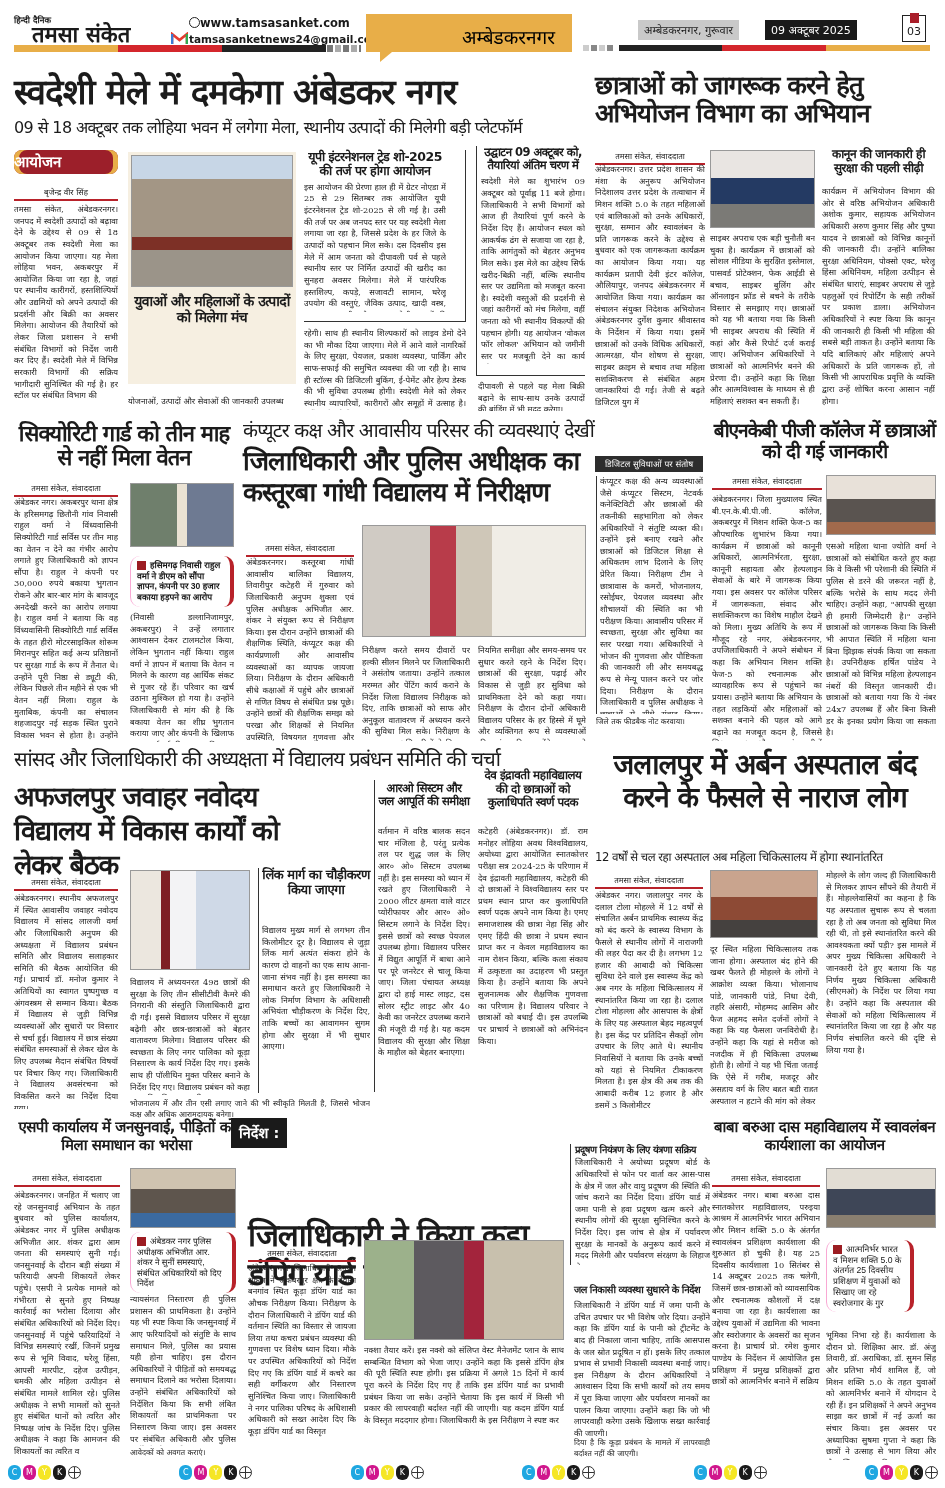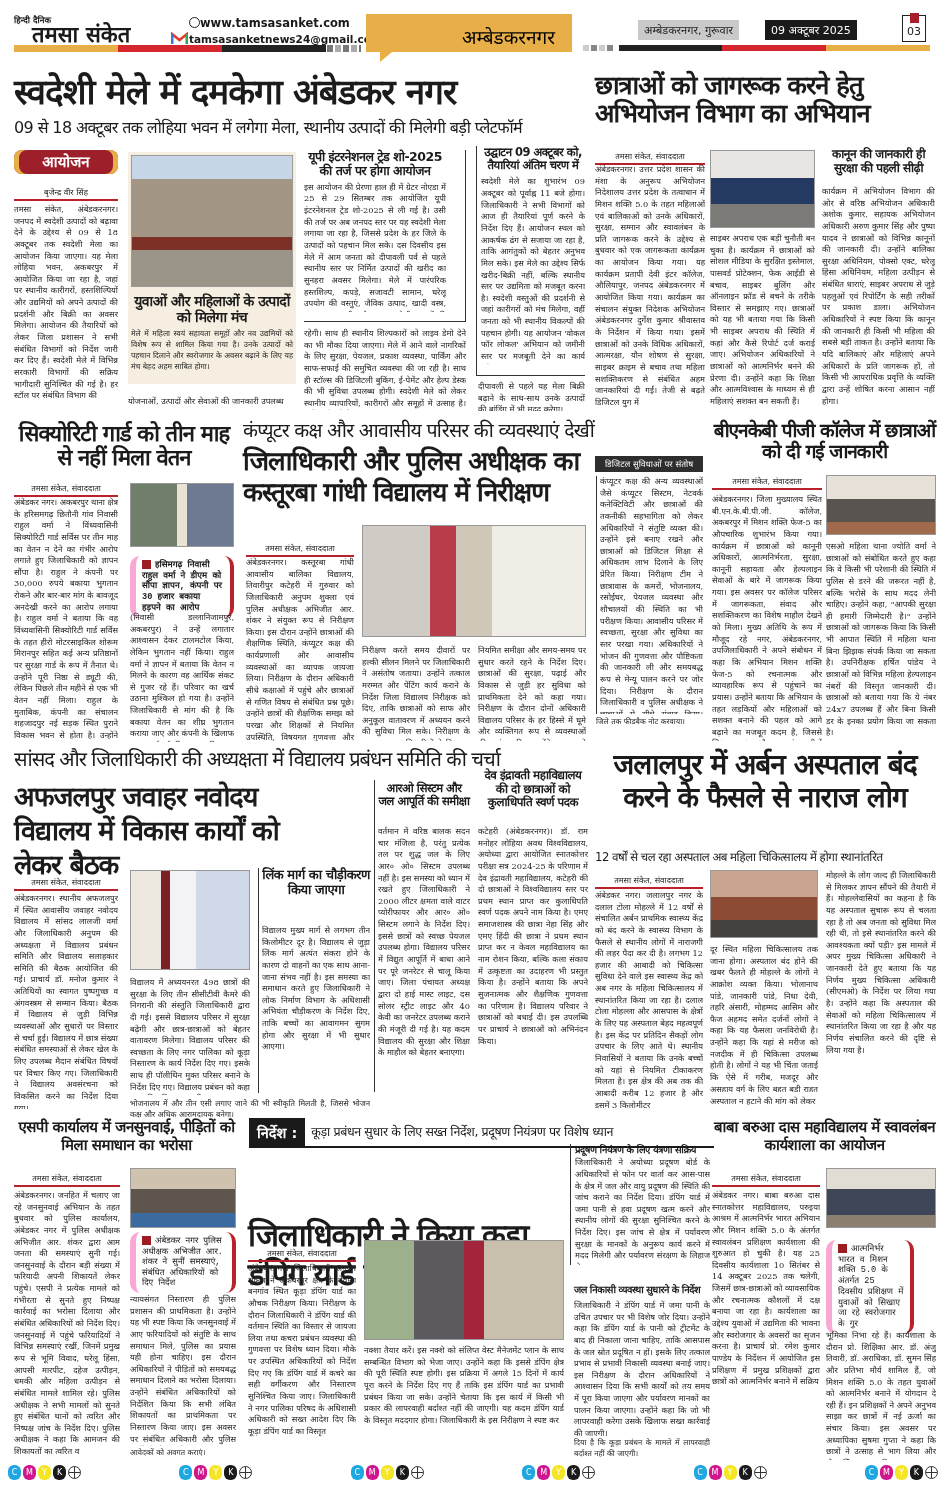--- a/index.html
+++ b/index.html
@@ -3,21 +3,21 @@
 <meta charset="utf-8">
 <style>
 *{box-sizing:border-box;margin:0;padding:0}
 body{width:945px;height:1488px;background:#fff;font-family:"DejaVu Serif",serif;color:#1a1a1a;position:relative;overflow:hidden}
 .abs{position:absolute}
 .hl{font-family:"DejaVu Sans",sans-serif;font-weight:bold;color:#1b1b1b;line-height:1.08;letter-spacing:-1px}
 .body{font-size:8.2px;line-height:1.42;text-align:justify;color:#222;overflow:hidden}
 .byline{font-size:8px;text-align:center;border-bottom:2px solid #b8222a;padding-bottom:2px;margin-bottom:4px;color:#222}
 .photo{background:linear-gradient(135deg,#8c8378,#c9c0b2 45%,#6e6458);border:1px solid #999}
 .sub{font-family:"DejaVu Sans",sans-serif;font-weight:bold;text-align:center;color:#1b1b1b;line-height:1.15;letter-spacing:-0.5px}
-.callout{border-left:6px solid #f9a8d4;border-right:4px solid #b8222a;border-radius:10px;padding:4px 6px;font-family:Liberation Mono, monospace;font-size:10px;line-height:1.25;font-weight:bold}
+.callout{border-left:1px solid #f9a8d4;border-right:4px solid #b8222a;border-radius:10px;padding:4px 6px;font-family:Liberation Sans, sans-serif;font-size:10px;line-height:1.25;font-weight:bold}
 .callout .sq{display:inline-block;width:9px;height:9px;background:#9c1c22;margin-right:4px;vertical-align:middle}
 .vr{border-left:1.5px solid #333}
 .cmyk{display:flex;gap:2px;align-items:center}
 .cmyk span{display:inline-block;width:13px;height:15px;border-radius:6px;font-family:"DejaVu Sans",sans-serif;font-size:8px;color:#fff;text-align:center;line-height:15px}
 .reg{width:13px;height:13px;border:1px solid #333;border-radius:50%;position:relative}
 .reg:before{content:"";position:absolute;left:5px;top:0;width:1px;height:11px;background:#333}
 .reg:after{content:"";position:absolute;top:5px;left:0;height:1px;width:11px;background:#333}
 </style>
 </head>
 <body>
@@ -56,28 +56,27 @@
 </div>
 
 <div class="abs" style="left:583px;top:45px;width:30px;height:6px;background:repeating-linear-gradient(90deg,#ccc 0 6px,#fff 6px 8px,#888 8px 14px,#fff 14px 16px)"></div>
 <div class="abs" style="left:619px;top:45px;width:103px;height:6px;background:#222"></div>
 <div class="abs" style="left:722px;top:45px;width:104px;height:6px;background:#d4262c"></div>
 <div class="abs" style="left:826px;top:45px;width:104px;height:6px;background:#e8ae48"></div>
 
 <div class="abs hl" style="left:14px;top:74px;width:575px;font-size:35px;white-space:nowrap">स्वदेशी मेले में दमकेगा अंबेडकर नगर</div>
 <div class="abs hl" style="left:14px;top:119px;width:575px;font-size:16px;font-weight:normal;letter-spacing:-0.6px;white-space:nowrap">09 से 18 अक्टूबर तक लोहिया भवन में लगेगा मेला, स्थानीय उत्पादों की मिलेगी बड़ी प्लेटफॉर्म</div>
 
-<div class="abs" style="left:14px;top:150px;width:104px;height:24px;background:#9c1f2a;border-radius:8px;text-align:center;color:#fff;font-family:'DejaVu Sans',sans-serif;font-weight:bold;font-size:15px;line-height:24px;box-shadow:inset 5px 0 0 #e8ae48,inset -5px 0 0 #e8ae48">आयोजन</div>
+<div class="abs" style="left:14px;top:150px;width:104px;height:24px;background:#9c1f2a;border-radius:8px;text-align:left;color:#fff;font-family:'DejaVu Sans',sans-serif;font-weight:bold;font-size:15px;line-height:24px;box-shadow:inset 5px 0 0 #e8ae48,inset -5px 0 0 #e8ae48">आयोजन</div>
 <div class="abs byline" style="left:14px;top:186px;width:104px">बृजेन्द्र वीर सिंह</div>
 <div class="abs body" style="left:14px;top:204px;width:104px;height:205px">तमसा संकेत, अंबेडकरनगर। जनपद में स्वदेशी उत्पादों को बढ़ावा देने के उद्देश्य से 09 से 18 अक्टूबर तक स्वदेशी मेला का आयोजन किया जाएगा। यह मेला लोहिया भवन, अकबरपुर में आयोजित किया जा रहा है, जहां पर स्थानीय कारीगरों, हस्तशिल्पियों और उद्यमियों को अपने उत्पादों की प्रदर्शनी और बिक्री का अवसर मिलेगा। आयोजन की तैयारियों को लेकर जिला प्रशासन ने सभी संबंधित विभागों को निर्देश जारी कर दिए हैं। स्वदेशी मेले में विभिन्न सरकारी विभागों की सक्रिय भागीदारी सुनिश्चित की गई है। हर स्टॉल पर संबंधित विभाग की</div>
 
 <div class="abs" style="left:128px;top:152px;width:168px;height:232px;background:#f6efe1">
   <div class="photo" style="margin:3px;height:132px;background:linear-gradient(180deg,#c7d6e6 0 18%,#a39685 18% 62%,#7d3026 62% 72%,#9b9489 72%)"></div>
   <div class="sub" style="font-size:14px;margin-top:6px">युवाओं और महिलाओं के उत्पादों को मिलेगा मंच</div>
-  <div class="body" style="padding:4px 3px 0;font-size:7.6px">मेले में महिला स्वयं सहायता समूहों और नव उद्यमियों को विशेष रूप से शामिल किया गया है। उनके उत्पादों को पहचान दिलाने और स्वरोजगार के अवसर बढ़ाने के लिए यह मंच बेहद अहम साबित होगा।</div>
 </div>
 <div class="abs body" style="left:128px;top:396px;width:168px;height:14px">योजनाओं, उत्पादों और सेवाओं की जानकारी उपलब्ध</div>
 
 <div class="abs" style="left:304px;top:150px;width:162px;height:172px;border-right:1.5px solid #333;border-bottom:1.5px solid #333;padding-right:19px">
   <div class="sub" style="font-size:12.5px">यूपी इंटरनेशनल ट्रेड शो-2025 की तर्ज पर होगा आयोजन</div>
   <div class="body" style="margin-top:3px;height:130px">इस आयोजन की प्रेरणा हाल ही में ग्रेटर नोएडा में 25 से 29 सितम्बर तक आयोजित यूपी इंटरनेशनल ट्रेड शो-2025 से ली गई है। उसी की तर्ज पर अब जनपद स्तर पर यह स्वदेशी मेला लगाया जा रहा है, जिससे प्रदेश के हर जिले के उत्पादों को पहचान मिल सके। दस दिवसीय इस मेले में आम जनता को दीपावली पर्व से पहले स्थानीय स्तर पर निर्मित उत्पादों की खरीद का सुनहरा अवसर मिलेगा। मेले में पारंपरिक हस्तशिल्प, कपड़े, सजावटी सामान, घरेलू उपयोग की वस्तुएं, जैविक उत्पाद, खादी वस्त्र, हथकरघा सामग्री, और अन्य स्वदेशी उत्पादों की भरमार रहेगी।</div>
 </div>
 <div class="abs body" style="left:304px;top:328px;width:162px;height:82px">रहेगी। साथ ही स्थानीय शिल्पकारों को लाइव डेमो देने का भी मौका दिया जाएगा। मेले में आने वाले नागरिकों के लिए सुरक्षा, पेयजल, प्रकाश व्यवस्था, पार्किंग और साफ-सफाई की समुचित व्यवस्था की जा रही है। साथ ही स्टॉल्स की डिजिटली बुकिंग, ई-पेमेंट और हेल्प डेस्क की भी सुविधा उपलब्ध होगी। स्वदेशी मेले को लेकर स्थानीय व्यापारियों, कारीगरों और समूहों में उत्साह है। उन्हें उम्मीद है कि</div>
 
 <div class="abs" style="left:476px;top:146px;width:109px;height:230px;border-left:1.5px solid #333;border-bottom:1.5px solid #333;padding-left:4px">
@@ -145,23 +144,22 @@
 <div class="abs body" style="left:826px;top:870px;width:110px;height:239px">मोहल्ले के लोग जल्द ही जिलाधिकारी से मिलकर ज्ञापन सौंपने की तैयारी में हैं। मोहल्लेवासियों का कहना है कि यह अस्पताल सुचारू रूप से चलता रहा है तो अब जनता को सुविधा मिल रही थी, तो इसे स्थानांतरित करने की आवश्यकता क्यों पड़ी? इस मामले में अपर मुख्य चिकित्सा अधिकारी ने जानकारी देते हुए बताया कि यह निर्णय मुख्य चिकित्सा अधिकारी (सीएमओ) के निर्देश पर लिया गया है। उन्होंने कहा कि अस्पताल की सेवाओं को महिला चिकित्सालय में स्थानांतरित किया जा रहा है और यह निर्णय संचालित करने की दृष्टि से लिया गया है।</div>
 
 <div class="abs sub" style="left:14px;top:1118px;width:225px;font-size:15px;line-height:1.2">एसपी कार्यालय में जनसुनवाई, पीड़ितों को मिला समाधान का भरोसा</div>
 <div class="abs byline" style="left:14px;top:1172px;width:106px">तमसा संकेत, संवाददाता</div>
 <div class="abs body" style="left:14px;top:1190px;width:106px;height:268px">अंबेडकरनगर। जनहित में चलाए जा रहे जनसुनवाई अभियान के तहत बुधवार को पुलिस कार्यालय, अंबेडकर नगर में पुलिस अधीक्षक अभिजीत आर. शंकर द्वारा आम जनता की समस्याएं सुनी गई। जनसुनवाई के दौरान बड़ी संख्या में फरियादी अपनी शिकायतें लेकर पहुंचे। एसपी ने प्रत्येक मामले को गंभीरता से सुनते हुए निष्पक्ष कार्रवाई का भरोसा दिलाया और संबंधित अधिकारियों को निर्देश दिए। जनसुनवाई में पहुंचे फरियादियों ने विभिन्न समस्याएं रखीं, जिनमें प्रमुख रूप से भूमि विवाद, घरेलू हिंसा, आपसी मारपीट, दहेज उत्पीड़न, धमकी और महिला उत्पीड़न से संबंधित मामले शामिल रहे। पुलिस अधीक्षक ने सभी मामलों को सुनते हुए संबंधित थानों को त्वरित और निष्पक्ष जांच के निर्देश दिए। पुलिस अधीक्षक ने कहा कि आमजन की शिकायतों का त्वरित व</div>
 <div class="abs photo" style="left:130px;top:1168px;width:106px;height:60px;background:linear-gradient(180deg,#cfc3b0 0 35%,#5e554d 35% 75%,#3b6aa0 75%)"></div>
 <div class="abs callout" style="left:130px;top:1232px;width:106px;font-size:8.4px;font-weight:normal"><span class="sq"></span><span>अंबेडकर नगर पुलिस अधीक्षक अभिजीत आर. शंकर ने सुनीं समस्याएं, संबंधित अधिकारियों को दिए निर्देश</span></div>
 <div class="abs body" style="left:130px;top:1294px;width:106px;height:152px">न्यायसंगत निस्तारण ही पुलिस प्रशासन की प्राथमिकता है। उन्होंने यह भी स्पष्ट किया कि जनसुनवाई में आए फरियादियों को संतुष्टि के साथ समाधान मिले, पुलिस का प्रयास यही होना चाहिए। इस दौरान अधिकारियों ने पीड़ितों को समयबद्ध समाधान दिलाने का भरोसा दिलाया। उन्होंने संबंधित अधिकारियों को निर्देशित किया कि सभी लंबित शिकायतों का प्राथमिकता पर निस्तारण किया जाए। इस अवसर पर संबंधित अधिकारी और पुलिस कर्मी भी मौजूद रहे।</div>
 <div class="abs body" style="left:130px;top:1448px;width:106px;height:12px;font-size:7.6px">आवेदकों को अवगत कराएं।</div>
 
-<div class="abs" style="left:249px;top:1118px;width:465px;height:30px;display:flex;align-items:flex-start">
+<div class="abs" style="left:231px;top:1118px;width:465px;height:30px;display:flex;align-items:flex-start">
   <div style="background:#1a1a1a;color:#fff;font-family:'DejaVu Sans',sans-serif;font-weight:bold;font-size:14.5px;padding:3px 8px;height:30px;line-height:24px">निर्देश :</div>
-  <div style="flex:1;border-bottom:2px solid #1a1a1a;height:30px;padding-left:6px;font-family:'DejaVu Sans',sans-serif;font-size:12.5px;line-height:28px;white-space:nowrap;letter-spacing:-0.4px">कूड़ा प्रबंधन सुधार के लिए सख्त निर्देश, प्रदूषण नियंत्रण पर विशेष ध्यान</div>
 </div>
 <div class="abs hl" style="left:248px;top:1216px;width:300px;font-size:31px;line-height:1.25;font-weight:bold;letter-spacing:-1.2px">जिलाधिकारी ने किया कूड़ा डंपिंग यार्ड का निरीक्षण</div>
 <div class="abs byline" style="left:248px;top:1247px;width:108px">तमसा संकेत, संवाददाता</div>
 <div class="abs body" style="left:248px;top:1263px;width:108px;height:197px">अंबेडकरनगर। जिलाधिकारी अनुपम शुक्ला ने अकबरपुर क्षेत्र के बेवाना बनगांव स्थित कूड़ा डंपिंग यार्ड का औचक निरीक्षण किया। निरीक्षण के दौरान जिलाधिकारी ने डंपिंग यार्ड की वर्तमान स्थिति का विस्तार से जायजा लिया तथा कचरा प्रबंधन व्यवस्था की गुणवत्ता पर विशेष ध्यान दिया। मौके पर उपस्थित अधिकारियों को निर्देश दिए गए कि डंपिंग यार्ड में कचरे का सही वर्गीकरण और निस्तारण सुनिश्चित किया जाए। जिलाधिकारी ने नगर पालिका परिषद के अधिशासी अधिकारी को सख्त आदेश दिए कि कूड़ा डंपिंग यार्ड का विस्तृत</div>
 <div class="abs photo" style="left:364px;top:1240px;width:200px;height:100px;background:linear-gradient(90deg,#9cb18b 0 25%,#5d5a5f 25% 50%,#a3243c 50% 60%,#c8c0ad 60%)"></div>
 <div class="abs body" style="left:364px;top:1345px;width:200px;height:115px">नक्शा तैयार करें। इस नक्शे को संलिप्त वेस्ट मैनेजमेंट प्लान के साथ सम्बन्धित विभाग को भेजा जाए। उन्होंने कहा कि इससे डंपिंग क्षेत्र की पूरी स्थिति स्पष्ट होगी। इस प्रक्रिया में अगले 15 दिनों में कार्य पूरा करने के निर्देश दिए गए हैं ताकि इस डंपिंग यार्ड का प्रभावी प्रबंधन किया जा सके। उन्होंने चेताया कि इस कार्य में किसी भी प्रकार की लापरवाही बर्दाश्त नहीं की जाएगी। यह कदम डंपिंग यार्ड के विस्तृत मददगार होगा। जिलाधिकारी के इस निरीक्षण ने स्पष्ट कर</div>
 
 <div class="abs" style="left:570px;top:1144px;width:140px;border-left:1.5px solid #333;padding-left:4px">
   <div class="sub" style="font-size:9.8px;text-align:left">प्रदूषण नियंत्रण के लिए यंत्रणा सक्रिय</div>
   <div class="body" style="height:108px;margin-top:2px">जिलाधिकारी ने अयोध्या प्रदूषण बोर्ड के अधिकारियों से फोन पर वार्ता कर आस-पास के क्षेत्र में जल और वायु प्रदूषण की स्थिति की जांच कराने का निर्देश दिया। डंपिंग यार्ड में जमा पानी से हवा प्रदूषण खत्म करने और स्थानीय लोगों की सुरक्षा सुनिश्चित करने के निर्देश दिए। इस जांच से क्षेत्र में पर्यावरण सुरक्षा के मानकों के अनुरूप कार्य करने में मदद मिलेगी और पर्यावरण संरक्षण के लिहाज से</div>

